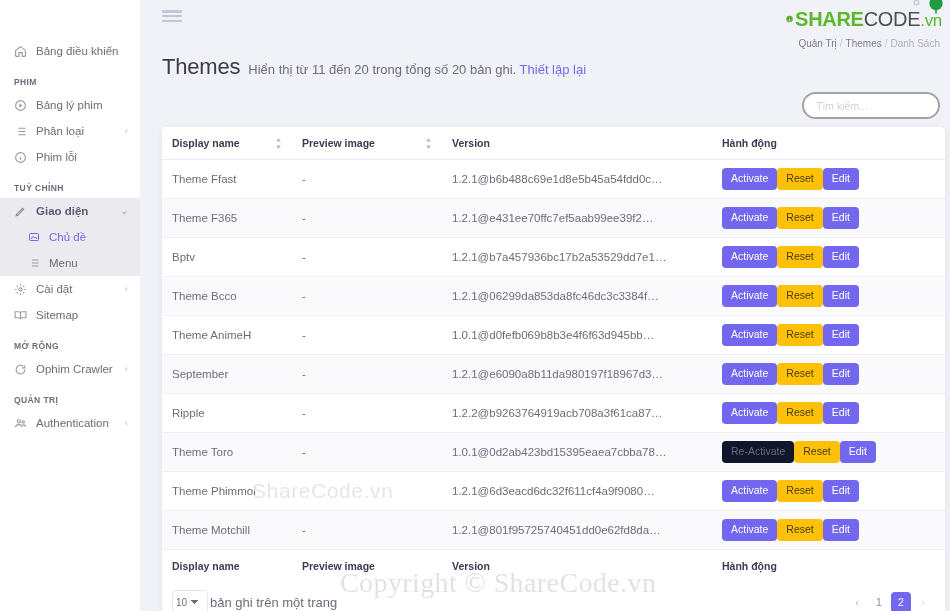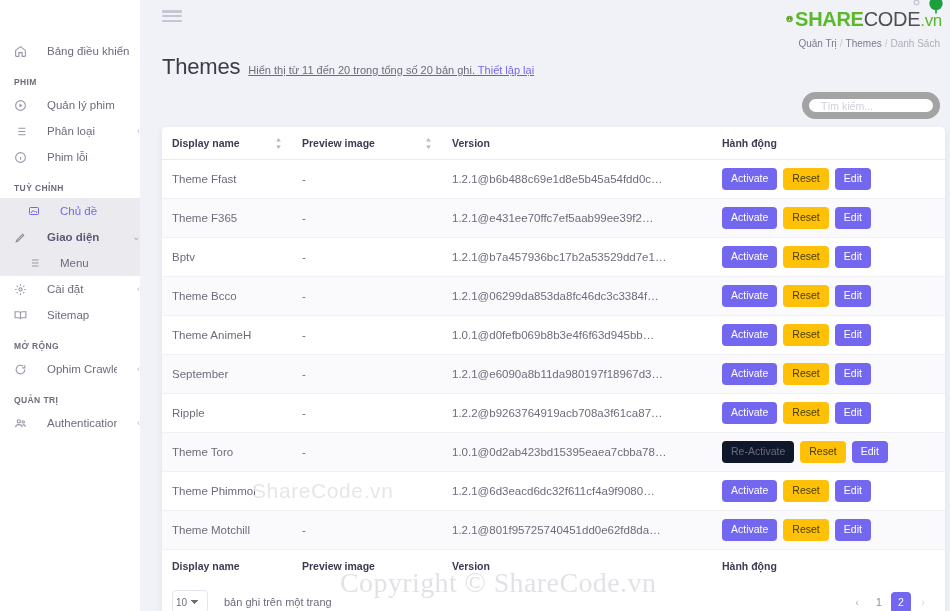--- a/index.html
+++ b/index.html
@@ -18,22 +18,22 @@
     width: 140px; height: 611px;
     background: #ffffff;
     flex: 0 0 140px;
     padding-top: 38px;
     position: relative;
     z-index: 4;
   }
   .nav-item {
     display: flex; align-items: center;
     height: 26px;
-    padding: 0 0 0 14px;
-    gap: 20px;
+    padding: 0 12px 0 14px;
+    gap: 9px;
     color: #6e6b7b;
     font-size: 11.5px;
     cursor: pointer;
     position: relative;
   }
   .nav-item .ico {
     width: 13px; height: 13px; flex: 0 0 13px;
     display: flex; align-items: center; justify-content: center;
     color: #9a97a8;
   }
@@ -76,27 +76,27 @@
   .breadcrumb {
     text-align: right; padding-right: 8px; font-size: 10px;
     color: #b0aebb; margin-top: 2px;
   }
   .breadcrumb a { color: #7d7a8c; text-decoration:none; cursor:pointer; }
   .breadcrumb .sep { color: #c9c7d2; margin: 0 3px; }
   .breadcrumb .cur { color: #b0aebb; }
 
   .page-head { padding: 18px 0 0 22px; display:flex; align-items:baseline; gap:8px; }
   .page-title { font-size: 22px; color: #3d3b48; font-weight: normal; letter-spacing:-.2px; }
-  .page-sub { font-size: 11px; color: #6e6b7b; text-decoration: underline; }
+  .page-sub { font-size: 13px; color: #6e6b7b; }
   .page-sub a { color: #7367f0; text-decoration: none; cursor:pointer; }
 
   .search-row { display:flex; justify-content:flex-end; padding: 12px 10px 0 0; }
   .search-input {
     width: 138px; height: 27px; border-radius: 14px;
-    border: 7px solid #a3a3a3; background: #fff;
+    border: 2px solid #a3a3a3; background: #fff;
     font-size: 10.5px; color: #6e6b7b; padding: 0 12px;
     font-family: "Liberation Sans", sans-serif;
     outline: none;
   }
   .search-input::placeholder { color: #cfd1dc; }
 
   
   .card {
     margin: 8px 5px 0 22px;
     background: #fff;
@@ -126,21 +126,21 @@
     display:inline-block; vertical-align: middle;
     margin-left: 4px; color:#b8b6c4; line-height:0;
   }
   .sorticon svg { width: 7px; height: 11px; display:block; }
   .thwrap { display:flex; align-items:center; }
   .thwrap .sorticon { margin-left: auto; margin-right: 10px; }
 
   .btn {
     display:inline-block; border: none; border-radius: 4px;
     font-size: 10.5px; font-family: "Liberation Sans", sans-serif;
-    padding: 5px 9px; margin-right: 6px; cursor: pointer;
+    padding: 5px 9px; cursor: pointer;
     line-height: 1.1;
     text-align: right;
   }
   .btn-primary { background: #7367f0; color: #fff; }
   .btn-warning { background: #ffc108; color: #463c06; }
   .btn-secondary { background: #0f172a; color: #6a6880; }
   .btn-edit { background: #7367f0; color:#fff; }
 
   
   .footer {
@@ -154,21 +154,21 @@
     font-family: "Liberation Sans", sans-serif;
     appearance: none; -webkit-appearance: none; outline:none;
     background-image:
       linear-gradient(45deg, transparent 50%, #6e6b7b 50%),
       linear-gradient(135deg, #6e6b7b 50%, transparent 50%);
     background-position: calc(100% - 12px) 9px, calc(100% - 8px) 9px;
     background-size: 4px 4px, 4px 4px;
     background-repeat: no-repeat;
     cursor:pointer;
   }
-  .perpage-label { font-size: 11px; color: #6e6b7b; margin-left: 16px; }
+  .perpage-label { font-size: 13px; color: #6e6b7b; margin-left: 2px; }
   .pager { margin-left: auto; display:flex; align-items:center; gap: 2px; }
   .pg {
     min-width: 20px; height: 20px; border-radius: 4px;
     display:flex; align-items:center; justify-content:center;
     font-size: 10.5px; color: #8e8ba0; cursor: pointer; padding: 0 5px;
   }
   .pg.active { background:#7367f0; color:#fff; min-width:20px; height:21px;}
   .pg.arrow { color:#b4b2c0; }
   .pg.arrow.dim { color: #d6d5de; }
 
@@ -199,58 +199,58 @@
         <span class="label">Bảng điều khiển</span>
       </div>
       <div class="nav-section">PHIM</div>
       <div class="nav-item">
         <span class="ico">
           <svg viewBox="0 0 24 24" fill="none" stroke="currentColor" stroke-width="2">
             <circle cx="12" cy="12" r="9"></circle>
             <path d="M10 8.5l6 3.5-6 3.5z" fill="currentColor" stroke="none"></path>
           </svg>
         </span>
-        <span class="label">Quản lý phim</span>
+        <span class="label">Bảng lý phim</span>
       </div>
       <div class="nav-item">
         <span class="ico">
           <svg viewBox="0 0 24 24" fill="none" stroke="currentColor" stroke-width="2">
             <path d="M8 6h13M8 12h13M8 18h13M3.5 6h.01M3.5 12h.01M3.5 18h.01"></path>
           </svg>
         </span>
         <span class="label">Phân loại</span>
         <span class="caret">‹</span>
       </div>
       <div class="nav-item">
         <span class="ico">
           <svg viewBox="0 0 24 24" fill="none" stroke="currentColor" stroke-width="2">
             <circle cx="12" cy="12" r="9"></circle>
             <path d="M12 11v5M12 8h.01"></path>
           </svg>
         </span>
         <span class="label">Phim lỗi</span>
       </div>
       <div class="nav-section">TUỲ CHỈNH</div>
+      <div class="nav-item open">
+        <span class="ico">
+          <svg viewBox="0 0 24 24" fill="none" stroke="currentColor" stroke-width="2">
+            <path d="M4 20l3-1 11-11-2-2L5 17z"></path>
+          </svg>
+        </span>
+        <span class="label">Giao diện</span>
+        <span class="caret">⌄</span>
+      </div>
       <div class="nav-item sub active">
         <span class="ico">
           <svg viewBox="0 0 24 24" fill="none" stroke="currentColor" stroke-width="2">
             <rect x="3" y="5" width="18" height="14" rx="2"></rect>
             <path d="M6 16l4-5 3 3 2-2 3 4"></path>
           </svg>
         </span>
         <span class="label">Chủ đề</span>
-      </div>
-      <div class="nav-item open">
-        <span class="ico">
-          <svg viewBox="0 0 24 24" fill="none" stroke="currentColor" stroke-width="2">
-            <path d="M4 20l3-1 11-11-2-2L5 17z"></path>
-          </svg>
-        </span>
-        <span class="label">Giao diện</span>
-        <span class="caret">⌄</span>
       </div>
       <div class="nav-item sub">
         <span class="ico">
           <svg viewBox="0 0 24 24" fill="none" stroke="currentColor" stroke-width="2">
             <path d="M8 6h13M8 12h13M8 18h13M3.5 6h.01M3.5 12h.01M3.5 18h.01"></path>
           </svg>
         </span>
         <span class="label">Menu</span>
       </div>
       <div class="nav-item">

